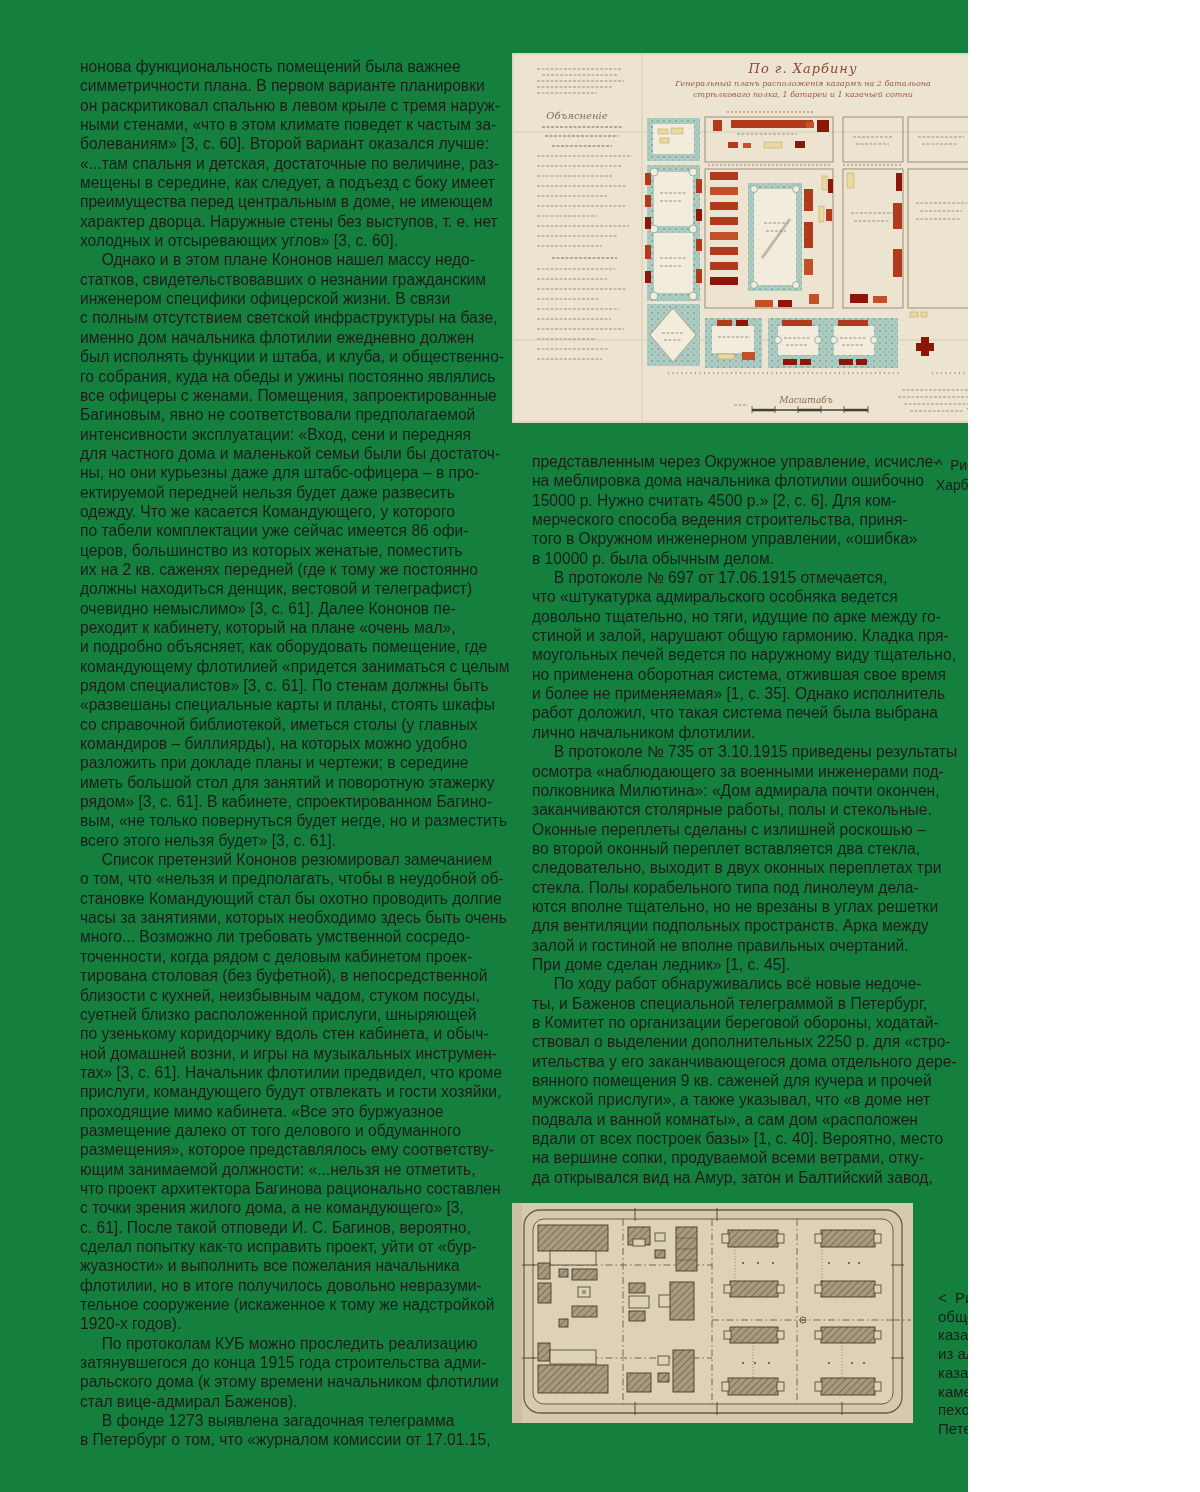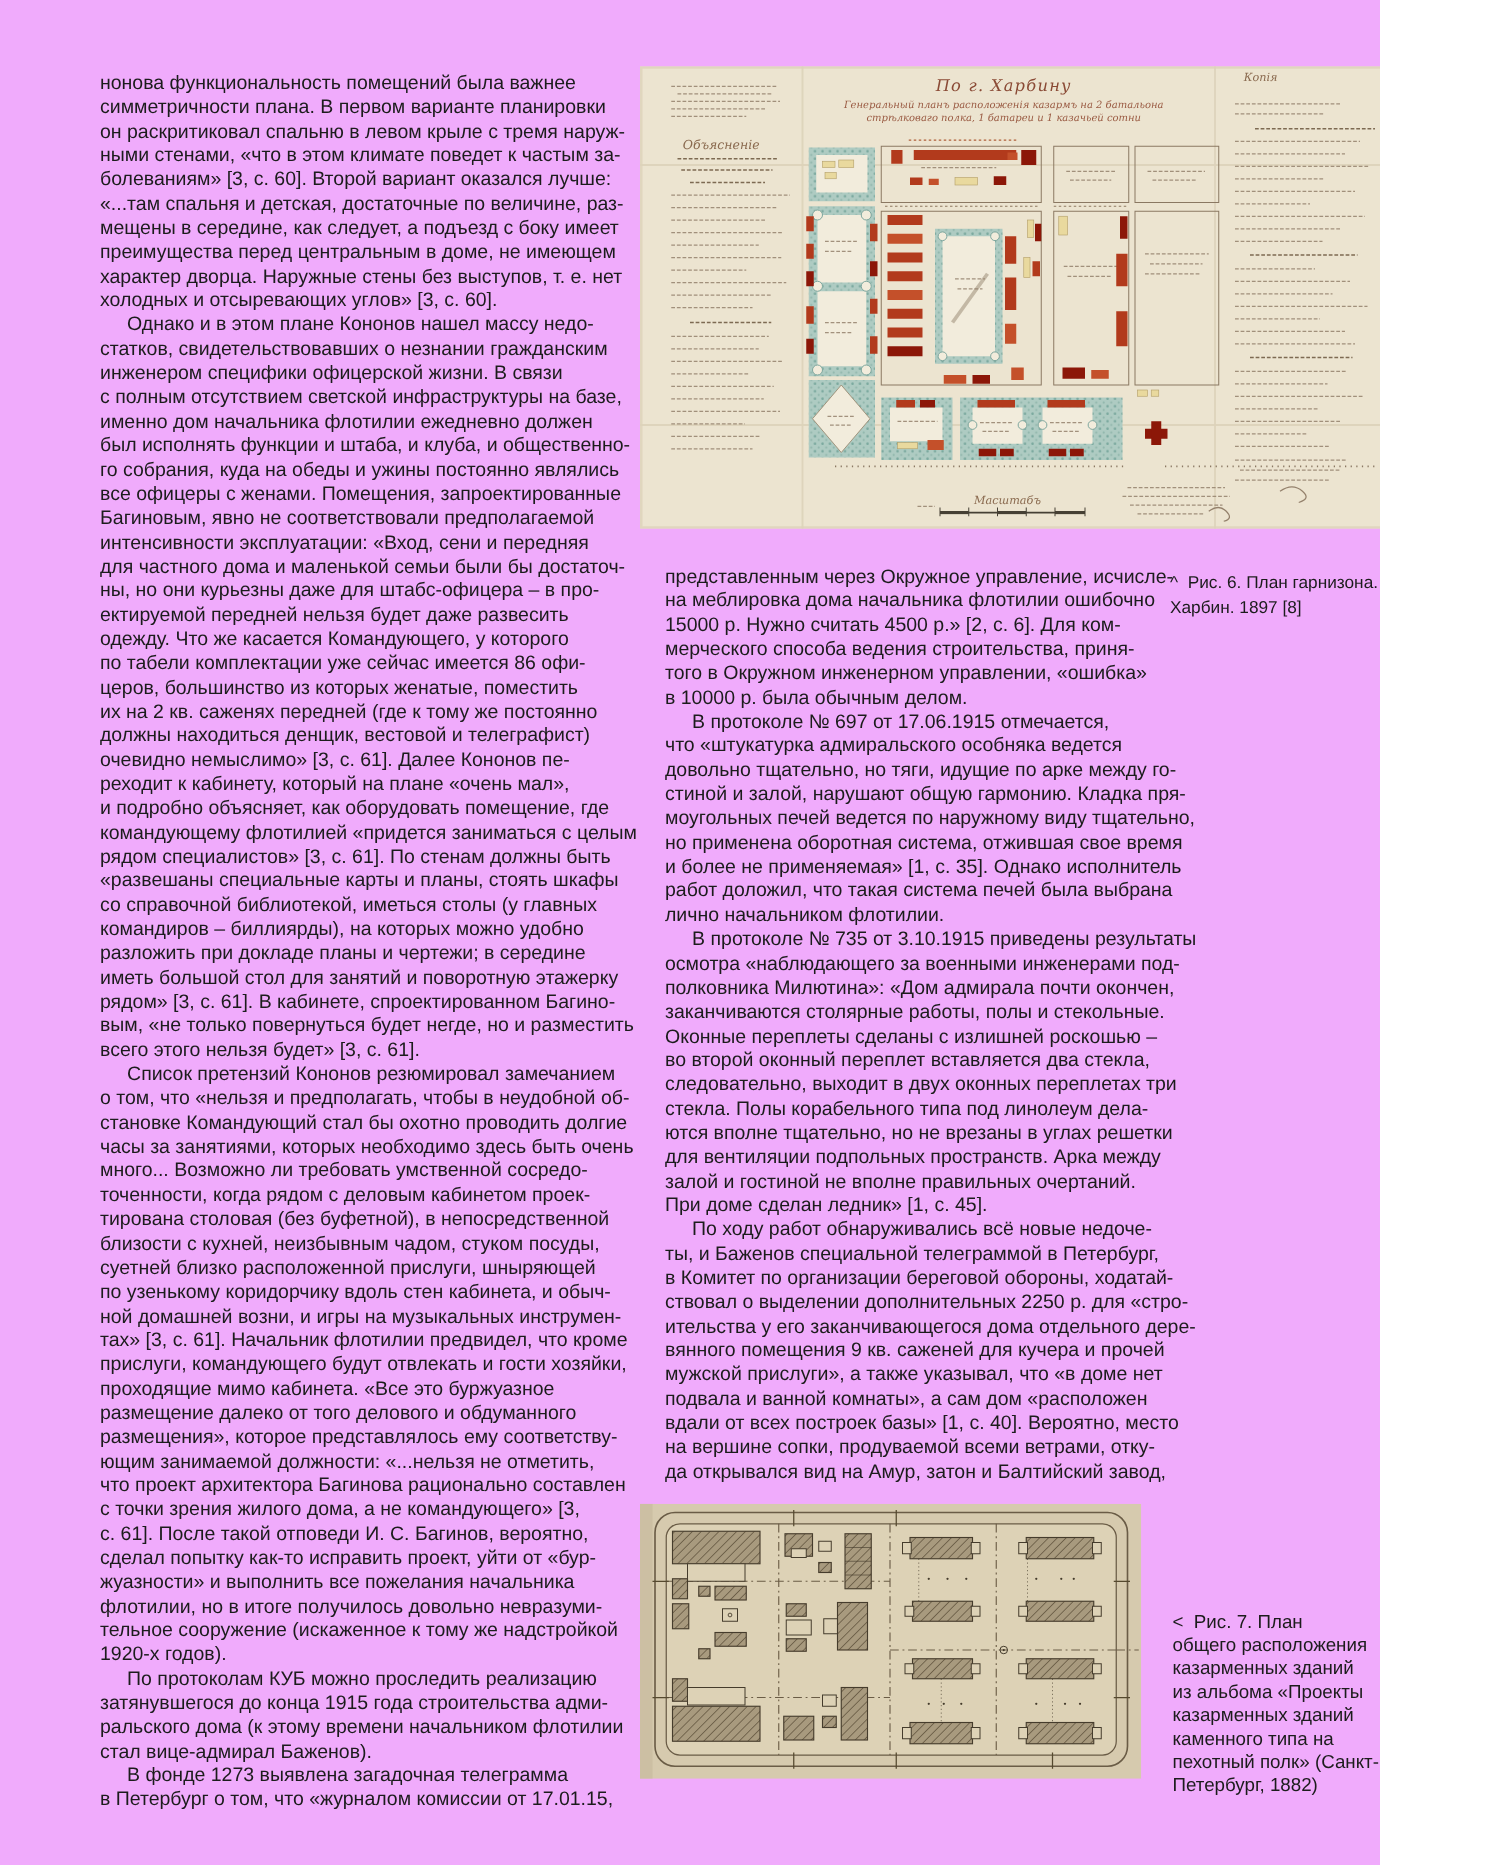--- a/index.html
+++ b/index.html
@@ -1,18 +1,18 @@
 <!DOCTYPE html>
 <html><head>
 <meta charset="utf-8">
 <style>
   html,body{margin:0;padding:0;}
   body{width:1200px;height:1492px;background:#ffffff;position:relative;
        font-family:"Liberation Sans", sans-serif;}
-  .page{position:absolute;left:0;top:0;width:1104px;height:1492px;background:#f0abfc;overflow:hidden;}
+  .page{position:absolute;left:0;top:0;width:968px;height:1492px;background:#15803d;overflow:hidden;}
 
   .col{position:absolute;white-space:pre;font-size:15.6px;line-height:19.35px;color:#1c1c1c;}
   .col-left{left:80px;top:57px;}
   .col-mid{left:532px;top:452px;}
 
   .caption{position:absolute;white-space:pre;color:#1c1c1c;}
   .caption-fig6{left:936px;top:456px;font-size:13.8px;line-height:20px;}
   .caption-fig7{left:938px;top:1289px;font-size:15px;line-height:18.7px;}
 
   .vtext{position:absolute;white-space:nowrap;color:#1c1c1c;

